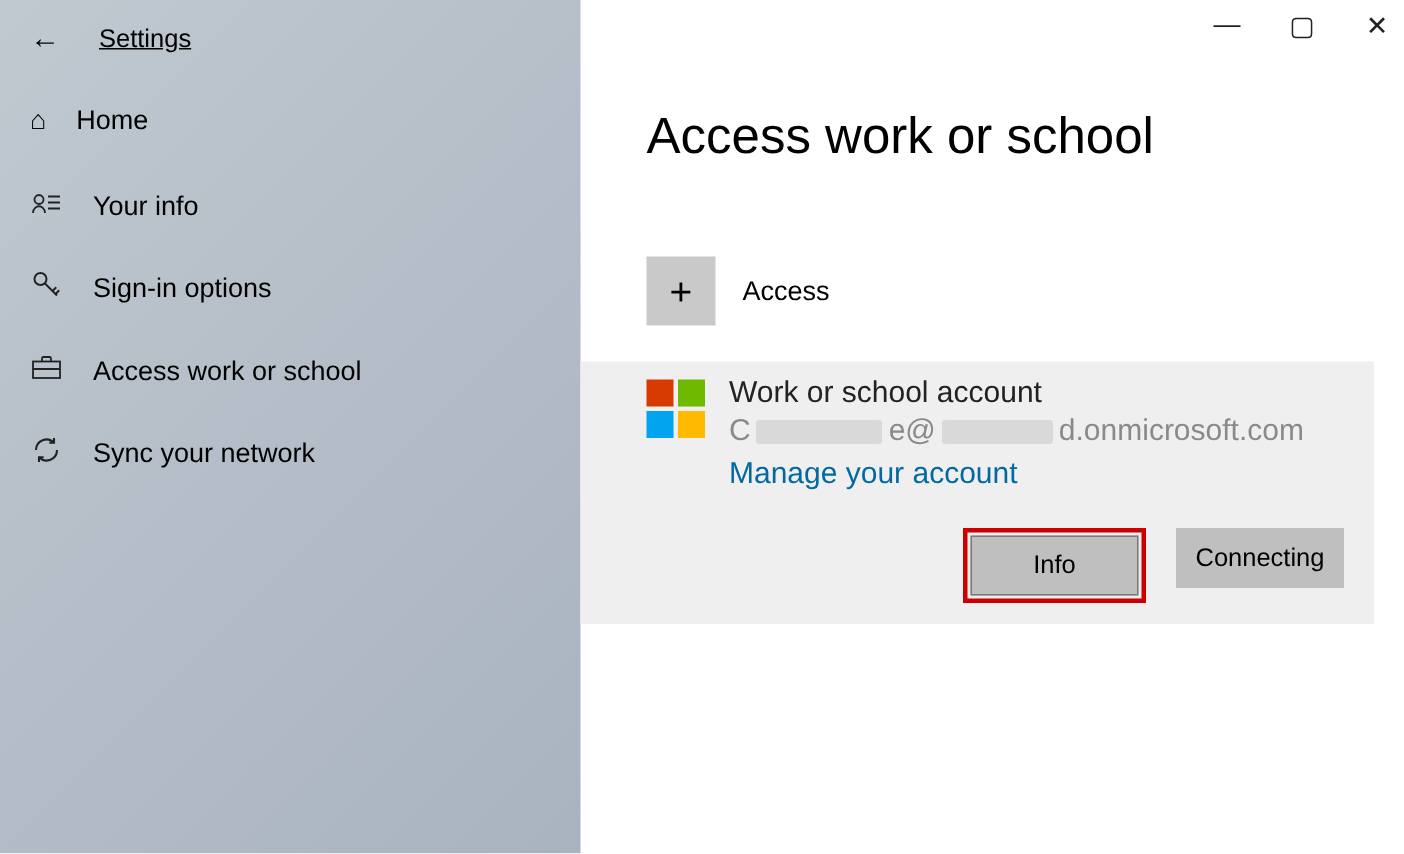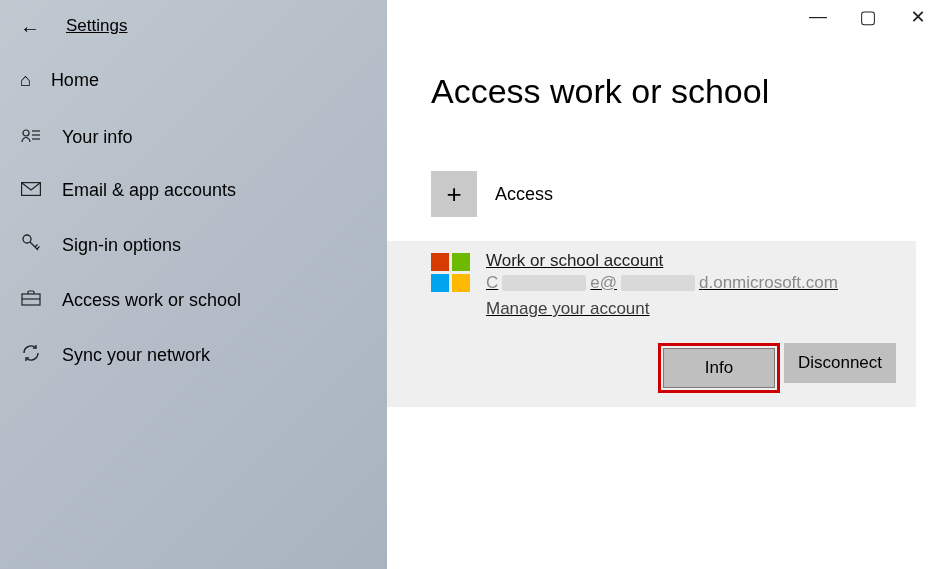--- a/index.html
+++ b/index.html
@@ -150,30 +150,30 @@
       grid-template-columns: 18px 18px;
       grid-template-rows: 18px 18px;
       gap: 3px;
       flex-shrink: 0;
       margin-top: 2px;
     }
     .ms-logo div:nth-child(1){background:#d83b01;}
     .ms-logo div:nth-child(2){background:#6fb900;}
     .ms-logo div:nth-child(3){background:#00a4ef;}
     .ms-logo div:nth-child(4){background:#ffb900;}
-    .acct-lines { font-size: 17px; text-decoration: underline; }
+    .acct-lines { font-size: 20px; }
     .acct-title { color:#222; }
     .acct-email { color:#8a8a8a; margin-top:2px; display:flex; align-items:center; gap:2px;}
     .acct-email .ob1{display:inline-block;width:84px;height:16px;background:#d9d9d9;border-radius:2px;margin:0 2px;}
     .acct-email .ob2{display:inline-block;width:74px;height:16px;background:#d9d9d9;border-radius:2px;margin:0 2px;}
-    .acct-link { color:#404040; margin-top:6px; cursor:default;}
+    .acct-link { color:#0369a1; margin-top:6px; cursor:default;}
     .acct-btns {
       display:flex;
       justify-content:flex-end;
-      gap:4px;
+      gap:20px;
       margin-top:24px;
     }
     .btn {
       width:112px;
       height:40px;
       background:#bfbfbf;
       display:flex;
       align-items:center;
       justify-content:center;
       font-size:17px;
@@ -207,29 +207,20 @@
       <span class="icon">
         <svg width="20" height="16" viewBox="0 0 20 16">
             <circle cx="5" cy="6" r="3" fill="none" stroke="#222" stroke-width="1.2"></circle>
             <path d="M1 15c0-3 2.5-4.5 4-4.5s4 1.5 4 4.5" fill="none" stroke="#222" stroke-width="1.2"></path>
             <line x1="11" y1="4" x2="19" y2="4" stroke="#222" stroke-width="1.2"></line>
             <line x1="11" y1="8" x2="19" y2="8" stroke="#222" stroke-width="1.2"></line>
             <line x1="11" y1="12" x2="19" y2="12" stroke="#222" stroke-width="1.2"></line>
           </svg>
       </span>
       <span>Your info</span>
-    </div>
-    <div class="nav-item">
-      <span class="icon">
-        <svg width="20" height="14" viewBox="0 0 20 14">
-            <rect x="0.6" y="0.6" width="18.8" height="12.8" fill="none" stroke="#222" stroke-width="1.2"></rect>
-            <path d="M1 1l9 7 9-7" fill="none" stroke="#222" stroke-width="1.2"></path>
-          </svg>
-      </span>
-      <span>Email &amp; app accounts</span>
     </div>
     <div class="nav-item">
       <span class="icon">
         <svg width="20" height="20" viewBox="0 0 20 20">
             <circle cx="6" cy="6" r="4" fill="none" stroke="#222" stroke-width="1.3"></circle>
             <line x1="9" y1="9" x2="17" y2="17" stroke="#222" stroke-width="1.3"></line>
             <line x1="14" y1="14" x2="16.5" y2="11.5" stroke="#222" stroke-width="1.3"></line>
             <line x1="16" y1="16" x2="18.5" y2="13.5" stroke="#222" stroke-width="1.3"></line>
           </svg>
       </span>
@@ -297,18 +288,18 @@
         </div>
       </div>
 
       <div class="acct-btns">
         <span class="highlight-red">
           <div class="btn info">
             <span>Info</span>
           </div>
         </span>
         <div class="btn">
-          <span>Disconnect</span>
+          <span>Connecting</span>
         </div>
       </div>
     </div>
   </div>
 </div>
 
 </body></html>

